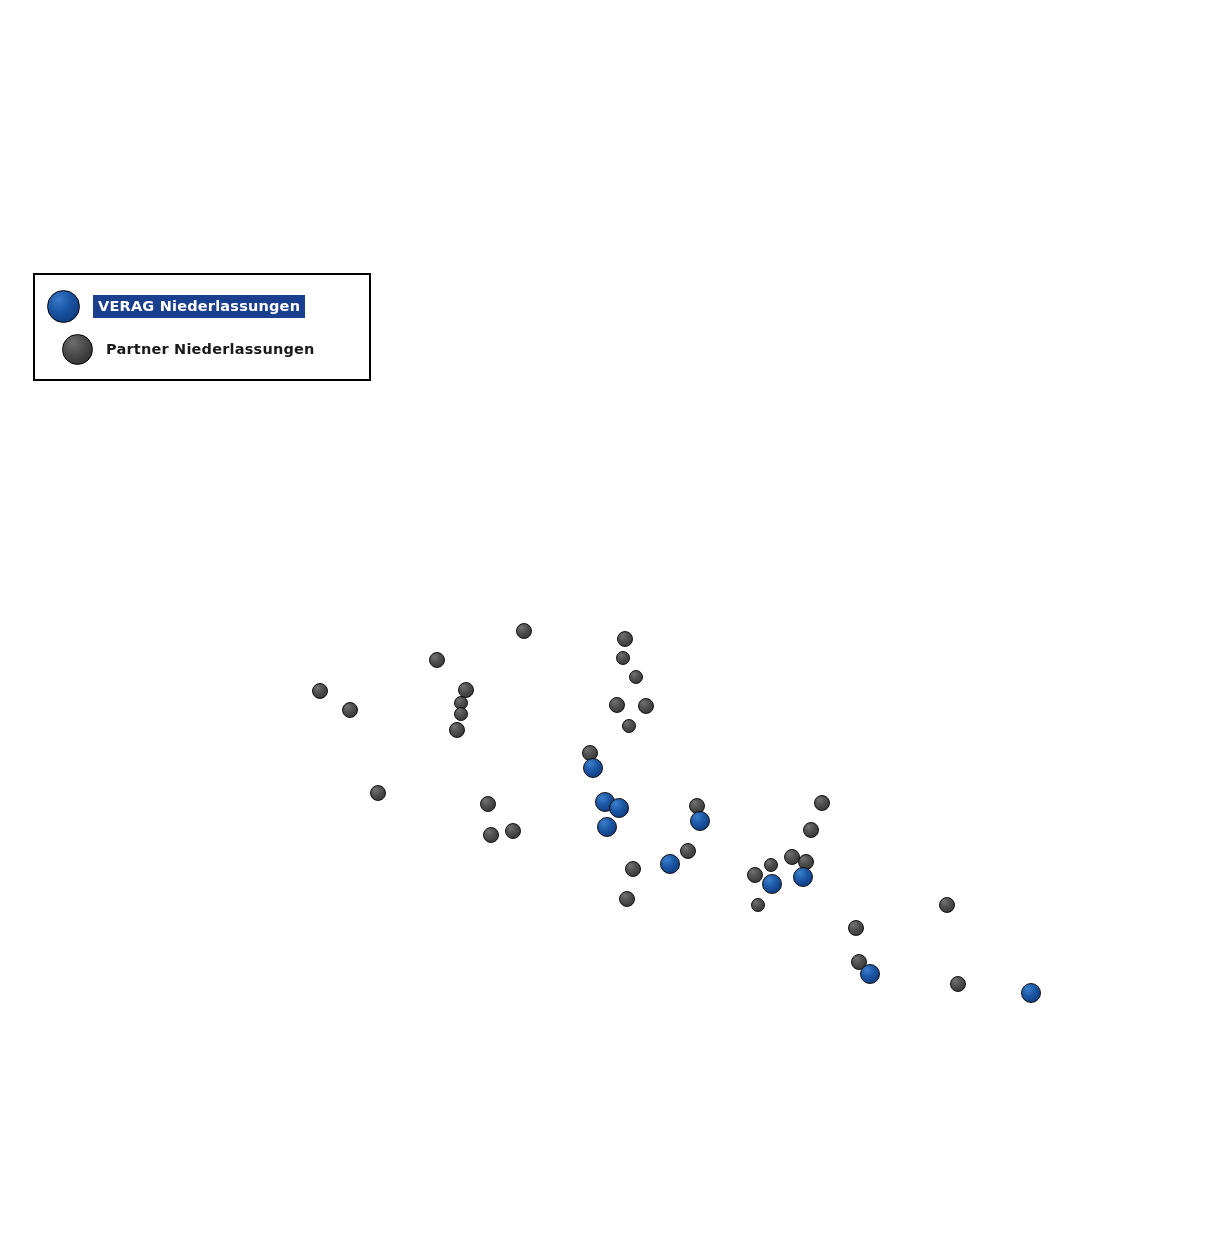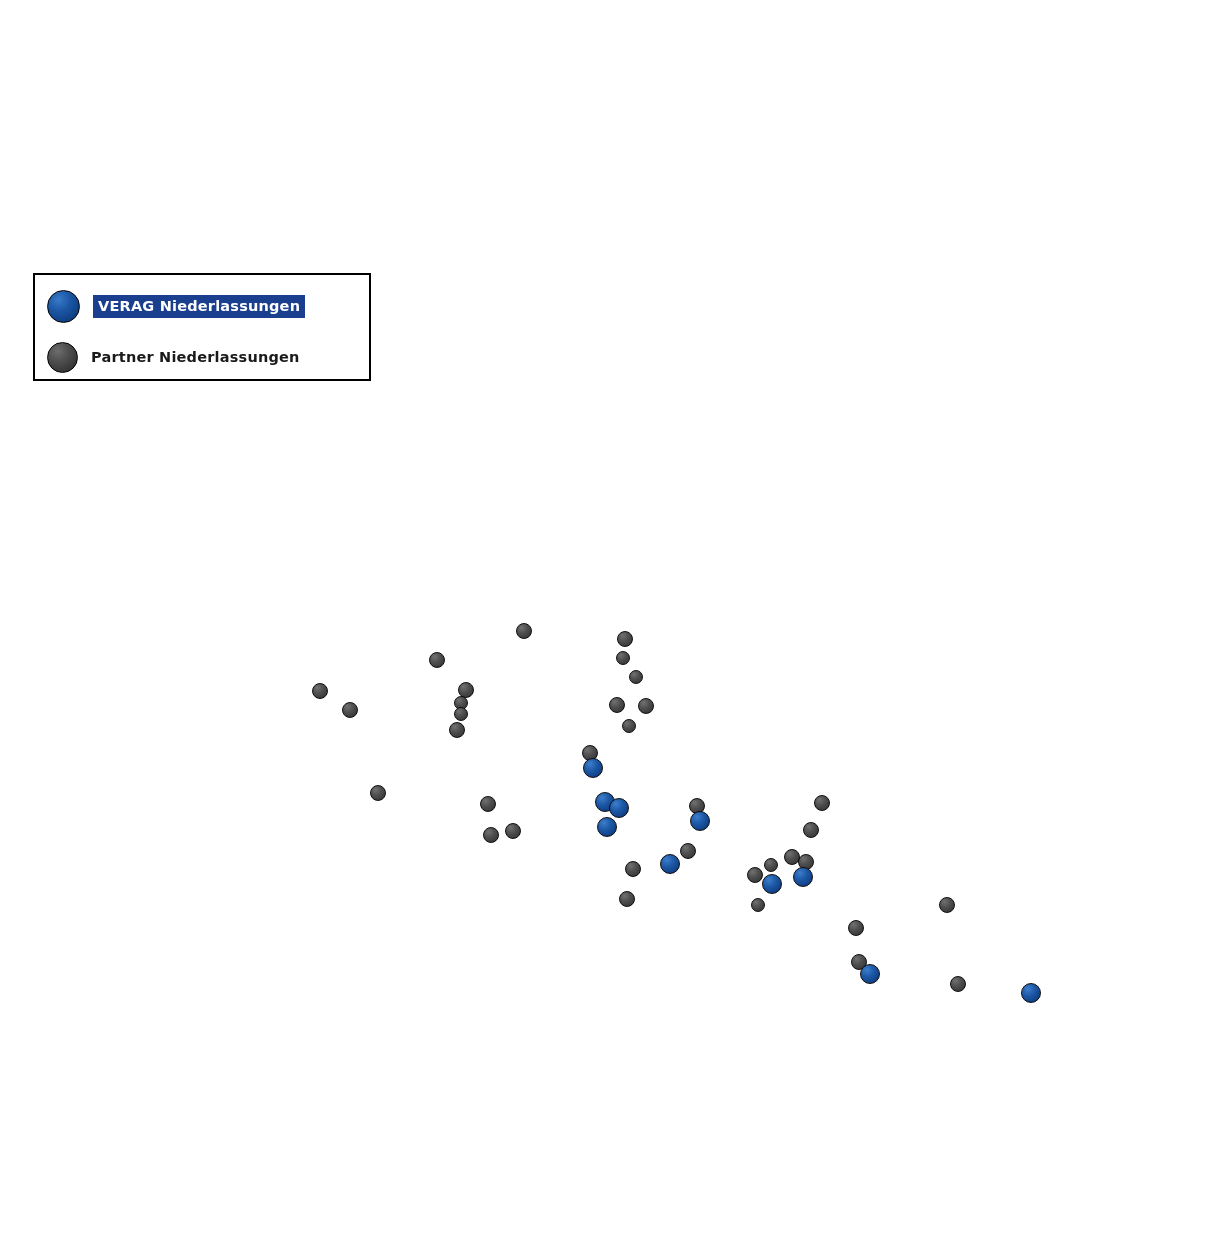--- a/index.html
+++ b/index.html
@@ -32,21 +32,21 @@
   }
   .legend-row {
     position: absolute;
     left: 0;
     width: 100%;
     height: 44px;
     display: flex;
     align-items: center;
   }
   .legend-row.r0 { top: 9px; }
-  .legend-row.r1 { top: 60px; }
+  .legend-row.r1 { top: 52px; padding-left: 15px; }
 
   .legend-marker {
     margin-left: 12px;
     flex: 0 0 auto;
     border-radius: 50%;
     border: 1.5px solid #000000;
     box-sizing: border-box;
   }
   .legend-marker.verag {
     width: 33px;

